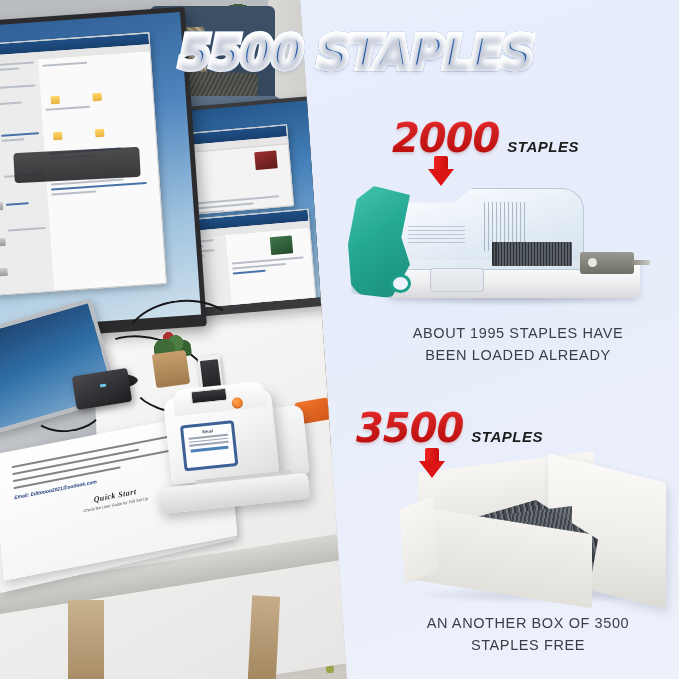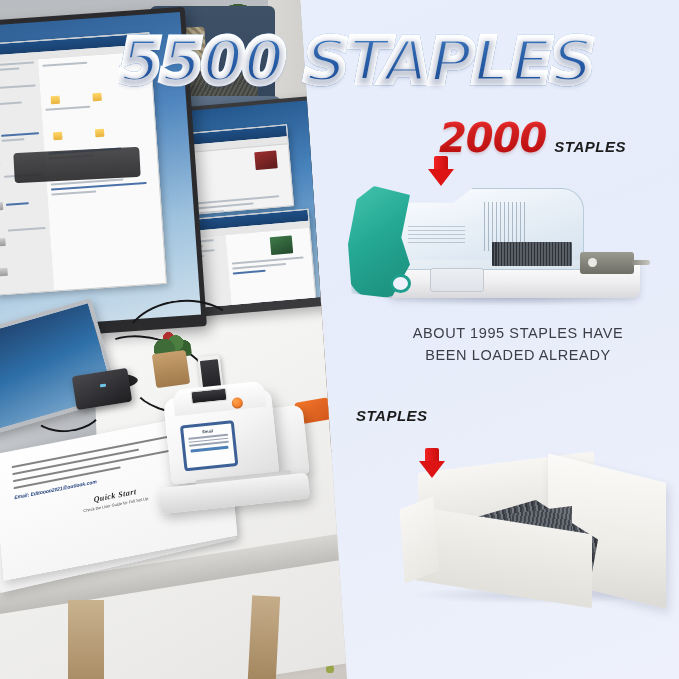--- a/index.html
+++ b/index.html
@@ -380,21 +380,21 @@
     position:absolute; width:8px; height:9px; border-radius:50% 50% 40% 40%;
     background:#9aa84a;
   }
 
   
   .headline {
     position:absolute;
     left:0; right:0; top:26px;
     text-align:center;
     font-family:"DejaVu Sans", sans-serif;
-    font-size:60px;
+    font-size:45px;
     font-weight:bold;
     font-style:italic;
     color:#2a6ec4;
     letter-spacing:-0.5px;
     z-index:30;
     -webkit-text-stroke: 7px #ffffff;
     paint-order: stroke fill;
     text-shadow:
        0 3px 5px rgba(40,60,110,.28);
     white-space: nowrap;
@@ -744,21 +744,21 @@
         <div class="stapler-base"></div>
       </div>
 
     </div>
   </div>
 
   <div class="headline">
     <span class="inner">5500 STAPLES</span>
   </div>
 
-  <div class="callout" style="left:392px; top:118px;margin-left:47px;">
+  <div class="callout" style="left:392px; top:118px;">
     <div class="num-row">
       <span class="big-num">2000</span>
       <span class="sml-word">STAPLES</span>
     </div>
   </div>
 
   <div class="callout" style="left:428px; top:156px;">
     <div class="arrow">
       <div class="shaft"></div>
       <div class="head"></div>
@@ -779,20 +779,21 @@
     <div class="cart-pin"></div>
     <div class="cart-handle"></div>
     <div class="cart-hole-real"></div>
   </div>
 
   <div class="callout caption" style="left:368px; top:322px; width:300px;">ABOUT 1995 STAPLES HAVE
 BEEN LOADED ALREADY</div>
 
   <div class="callout" style="left:356px; top:408px;">
     <div class="num-row">
+      <span class="big-num">3500</span>
       <span class="sml-word">STAPLES</span>
     </div>
   </div>
 
   <div class="callout" style="left:419px; top:448px;">
     <div class="arrow">
       <div class="shaft"></div>
       <div class="head"></div>
     </div>
   </div>
@@ -800,14 +801,16 @@
   <div class="staplebox" style="left:398px; top:458px; width:280px; height:150px;">
     <div class="box-shadow"></div>
     <div class="box-back"></div>
     <div class="box-right"></div>
     <div class="staple-rows"></div>
     <div class="staple-rows2"></div>
     <div class="box-front"></div>
     <div class="box-left-flap"></div>
   </div>
 
+  <div class="callout caption" style="left:378px; top:612px; width:300px;">AN ANOTHER BOX OF 3500
+STAPLES FREE</div>
 
 </div>
 
 </body></html>

